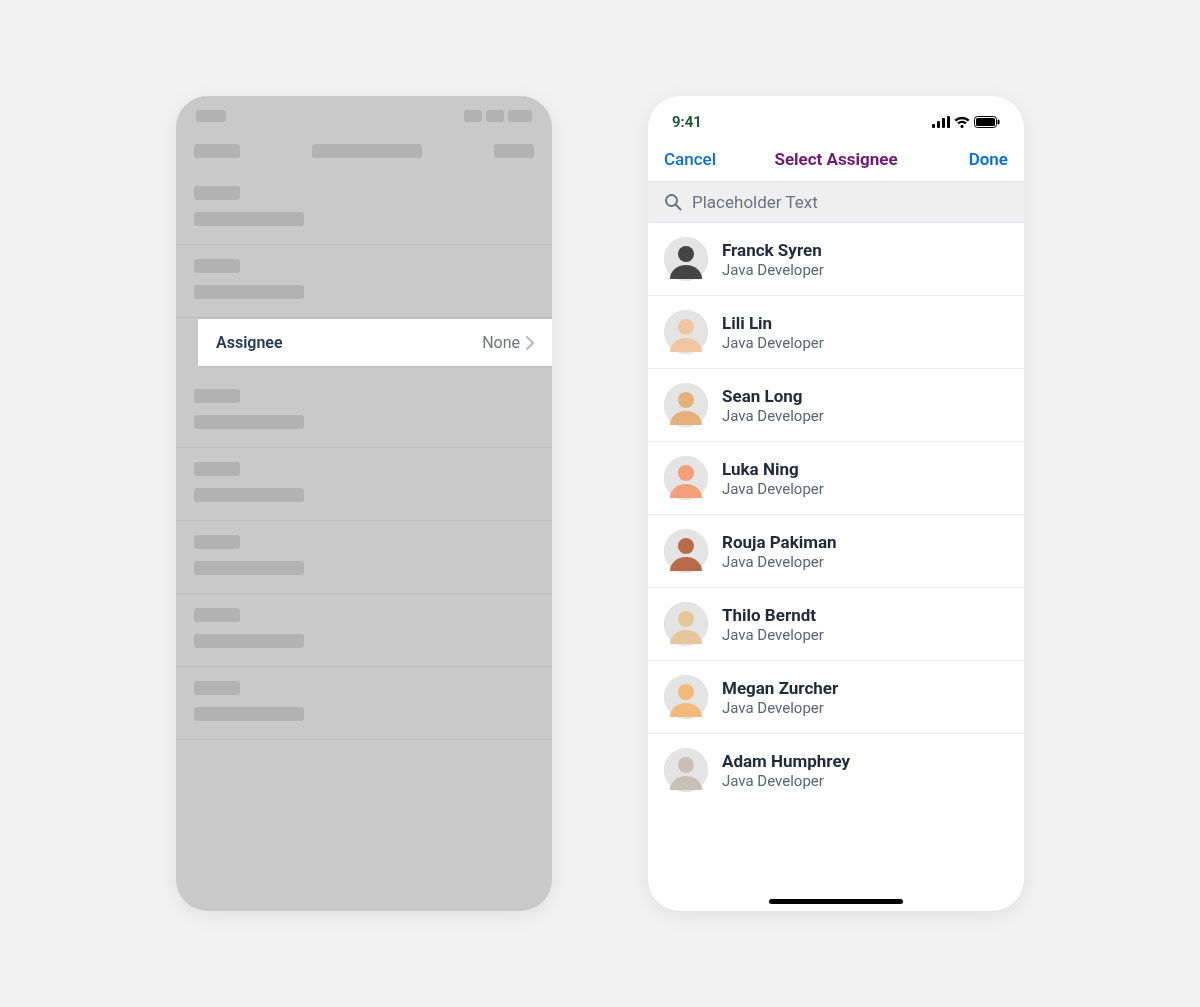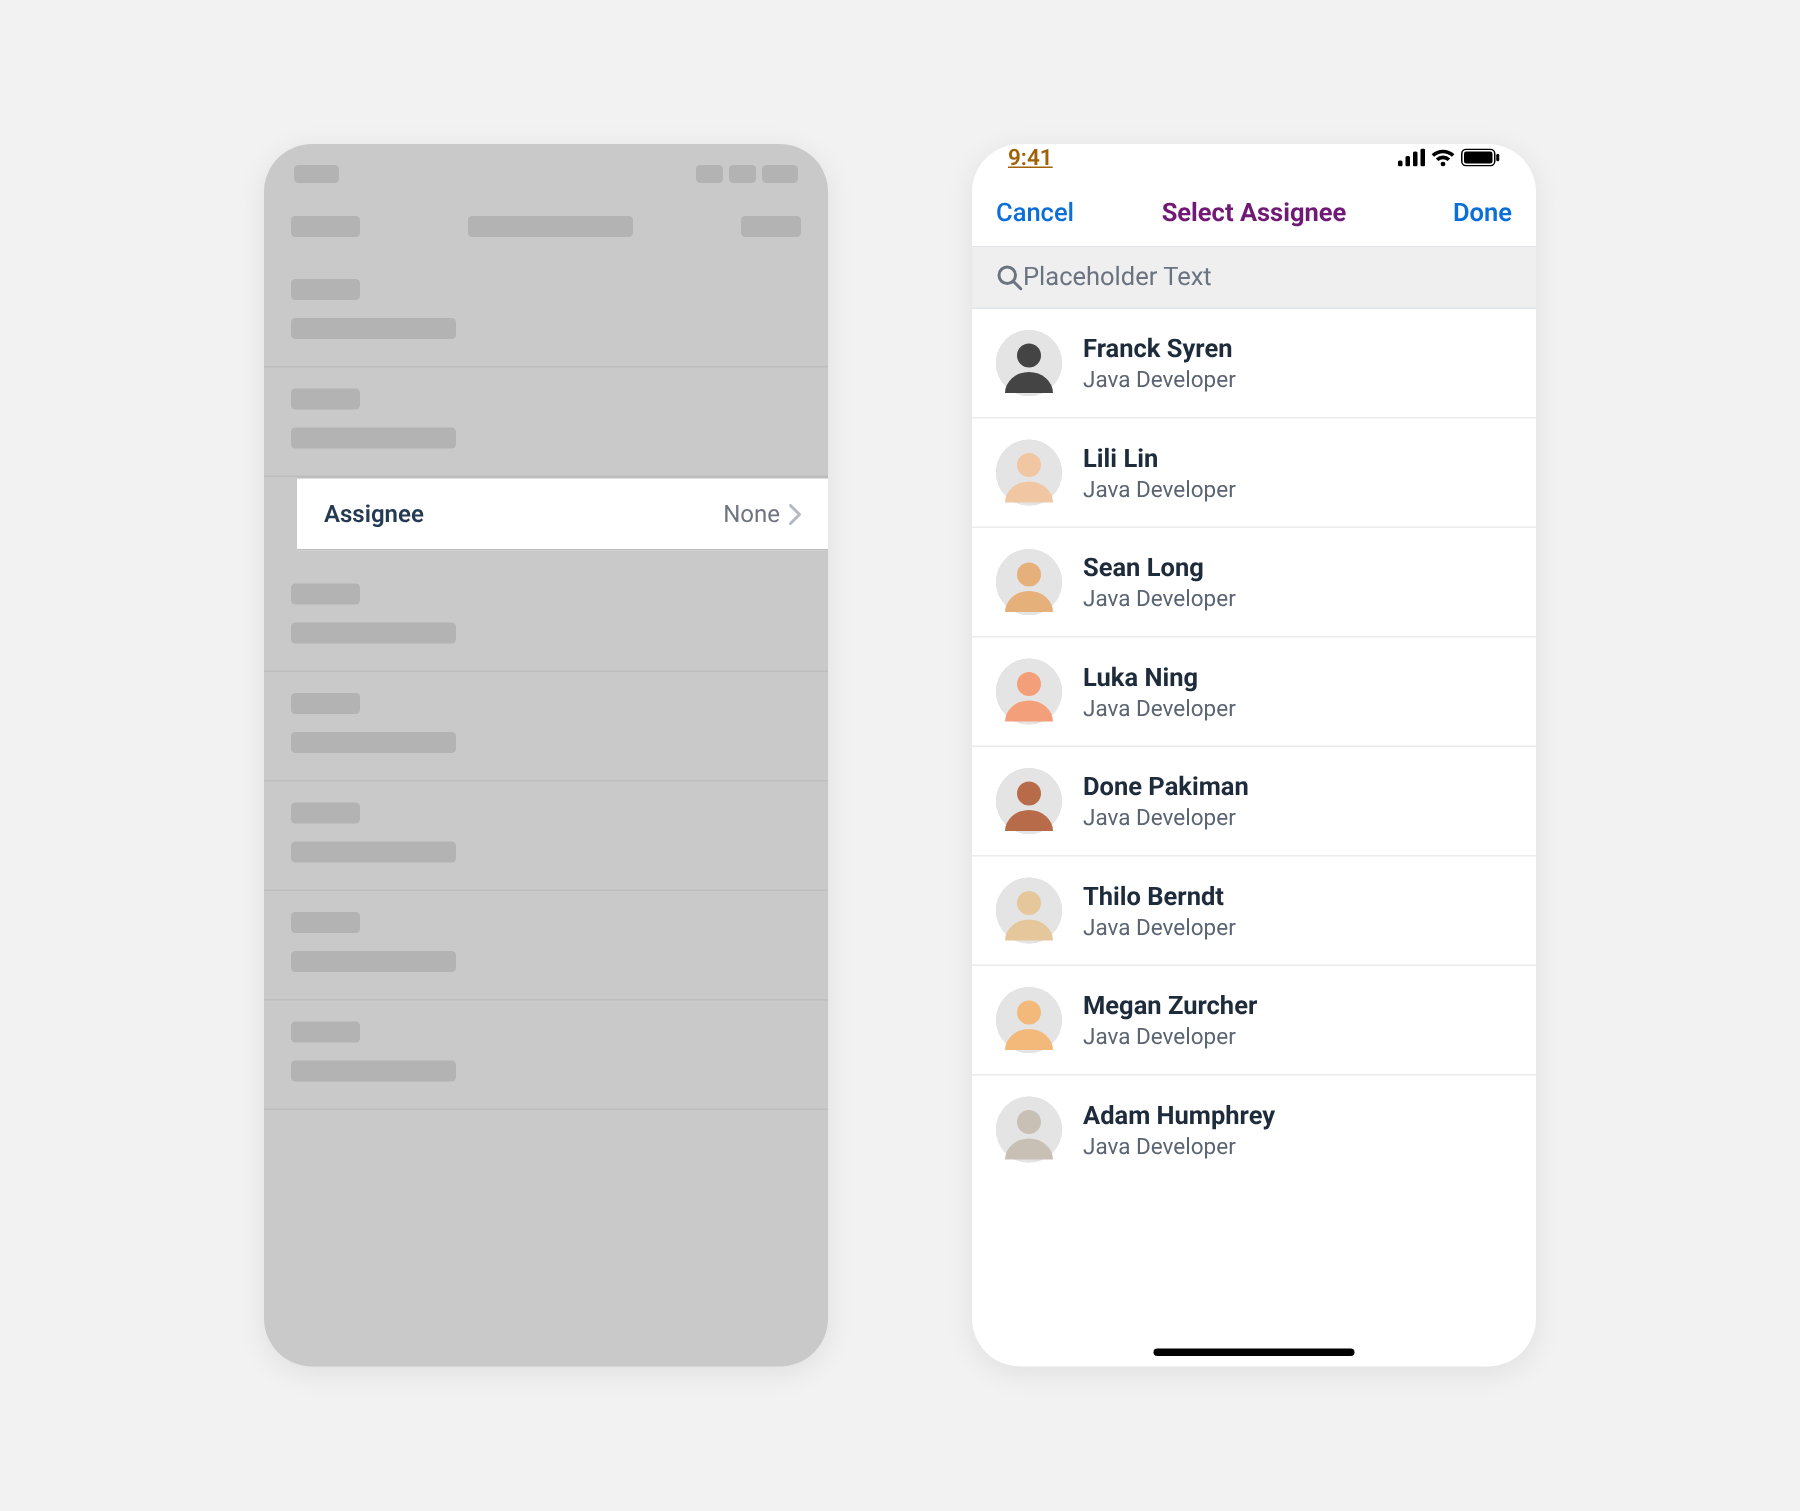--- a/index.html
+++ b/index.html
@@ -80,25 +80,24 @@
     
     .phone-right {
       background: #fff;
       display: flex;
       flex-direction: column;
     }
     .statusbar {
       display: flex;
       justify-content: space-between;
       align-items: center;
-      padding: 0 24px 6px;
+      padding: 17px 24px 6px;
       font-size: 15px;
       font-weight: 600;
-      color: #a16207;
-      text-decoration: underline;
+      color: #14532d;
     }
     .status-icons { display: flex; gap: 4px; align-items: center; }
     .header {
       display: flex;
       justify-content: space-between;
       align-items: center;
       padding: 12px 16px 12px;
       border-bottom: 1px solid #e1e4e8;
     }
     .header-side {
@@ -110,20 +109,21 @@
     .header-side.right { text-align: right; font-weight: 600; }
     .header-title {
       font-weight: 700;
       font-size: 17px;
       color: #701a75;
       text-align: center;
     }
     .searchbar {
       display: flex;
       align-items: center;
+      gap: 10px;
       padding: 10px 16px;
       background: #efeff0;
       border-bottom: 1px solid #e1e4e8;
     }
     .search-input-text {
       color: #6b7380;
       font-size: 17px;
     }
     .section-label {
       padding: 10px 16px;
@@ -324,21 +324,21 @@
       </div>
       <div class="list-item">
         <div class="avatar">
           <svg viewBox="0 0 44 44">
             <circle cx="22" cy="22" r="22" fill="#e4e4e4"></circle>
             <circle cx="22" cy="17" r="8" fill="#b86b49"></circle>
             <path d="M6 42 a16 14 0 0 1 32 0 z" fill="#b86b49"></path>
           </svg>
         </div>
         <div class="list-texts">
-          <div class="name">Done Pakiman</div>
+          <div class="name">Rouja Pakiman</div>
           <div class="role">Java Developer</div>
         </div>
       </div>
       <div class="list-item">
         <div class="avatar">
           <svg viewBox="0 0 44 44">
             <circle cx="22" cy="22" r="22" fill="#e4e4e4"></circle>
             <circle cx="22" cy="17" r="8" fill="#e6c79c"></circle>
             <path d="M6 42 a16 14 0 0 1 32 0 z" fill="#e6c79c"></path>
           </svg>

